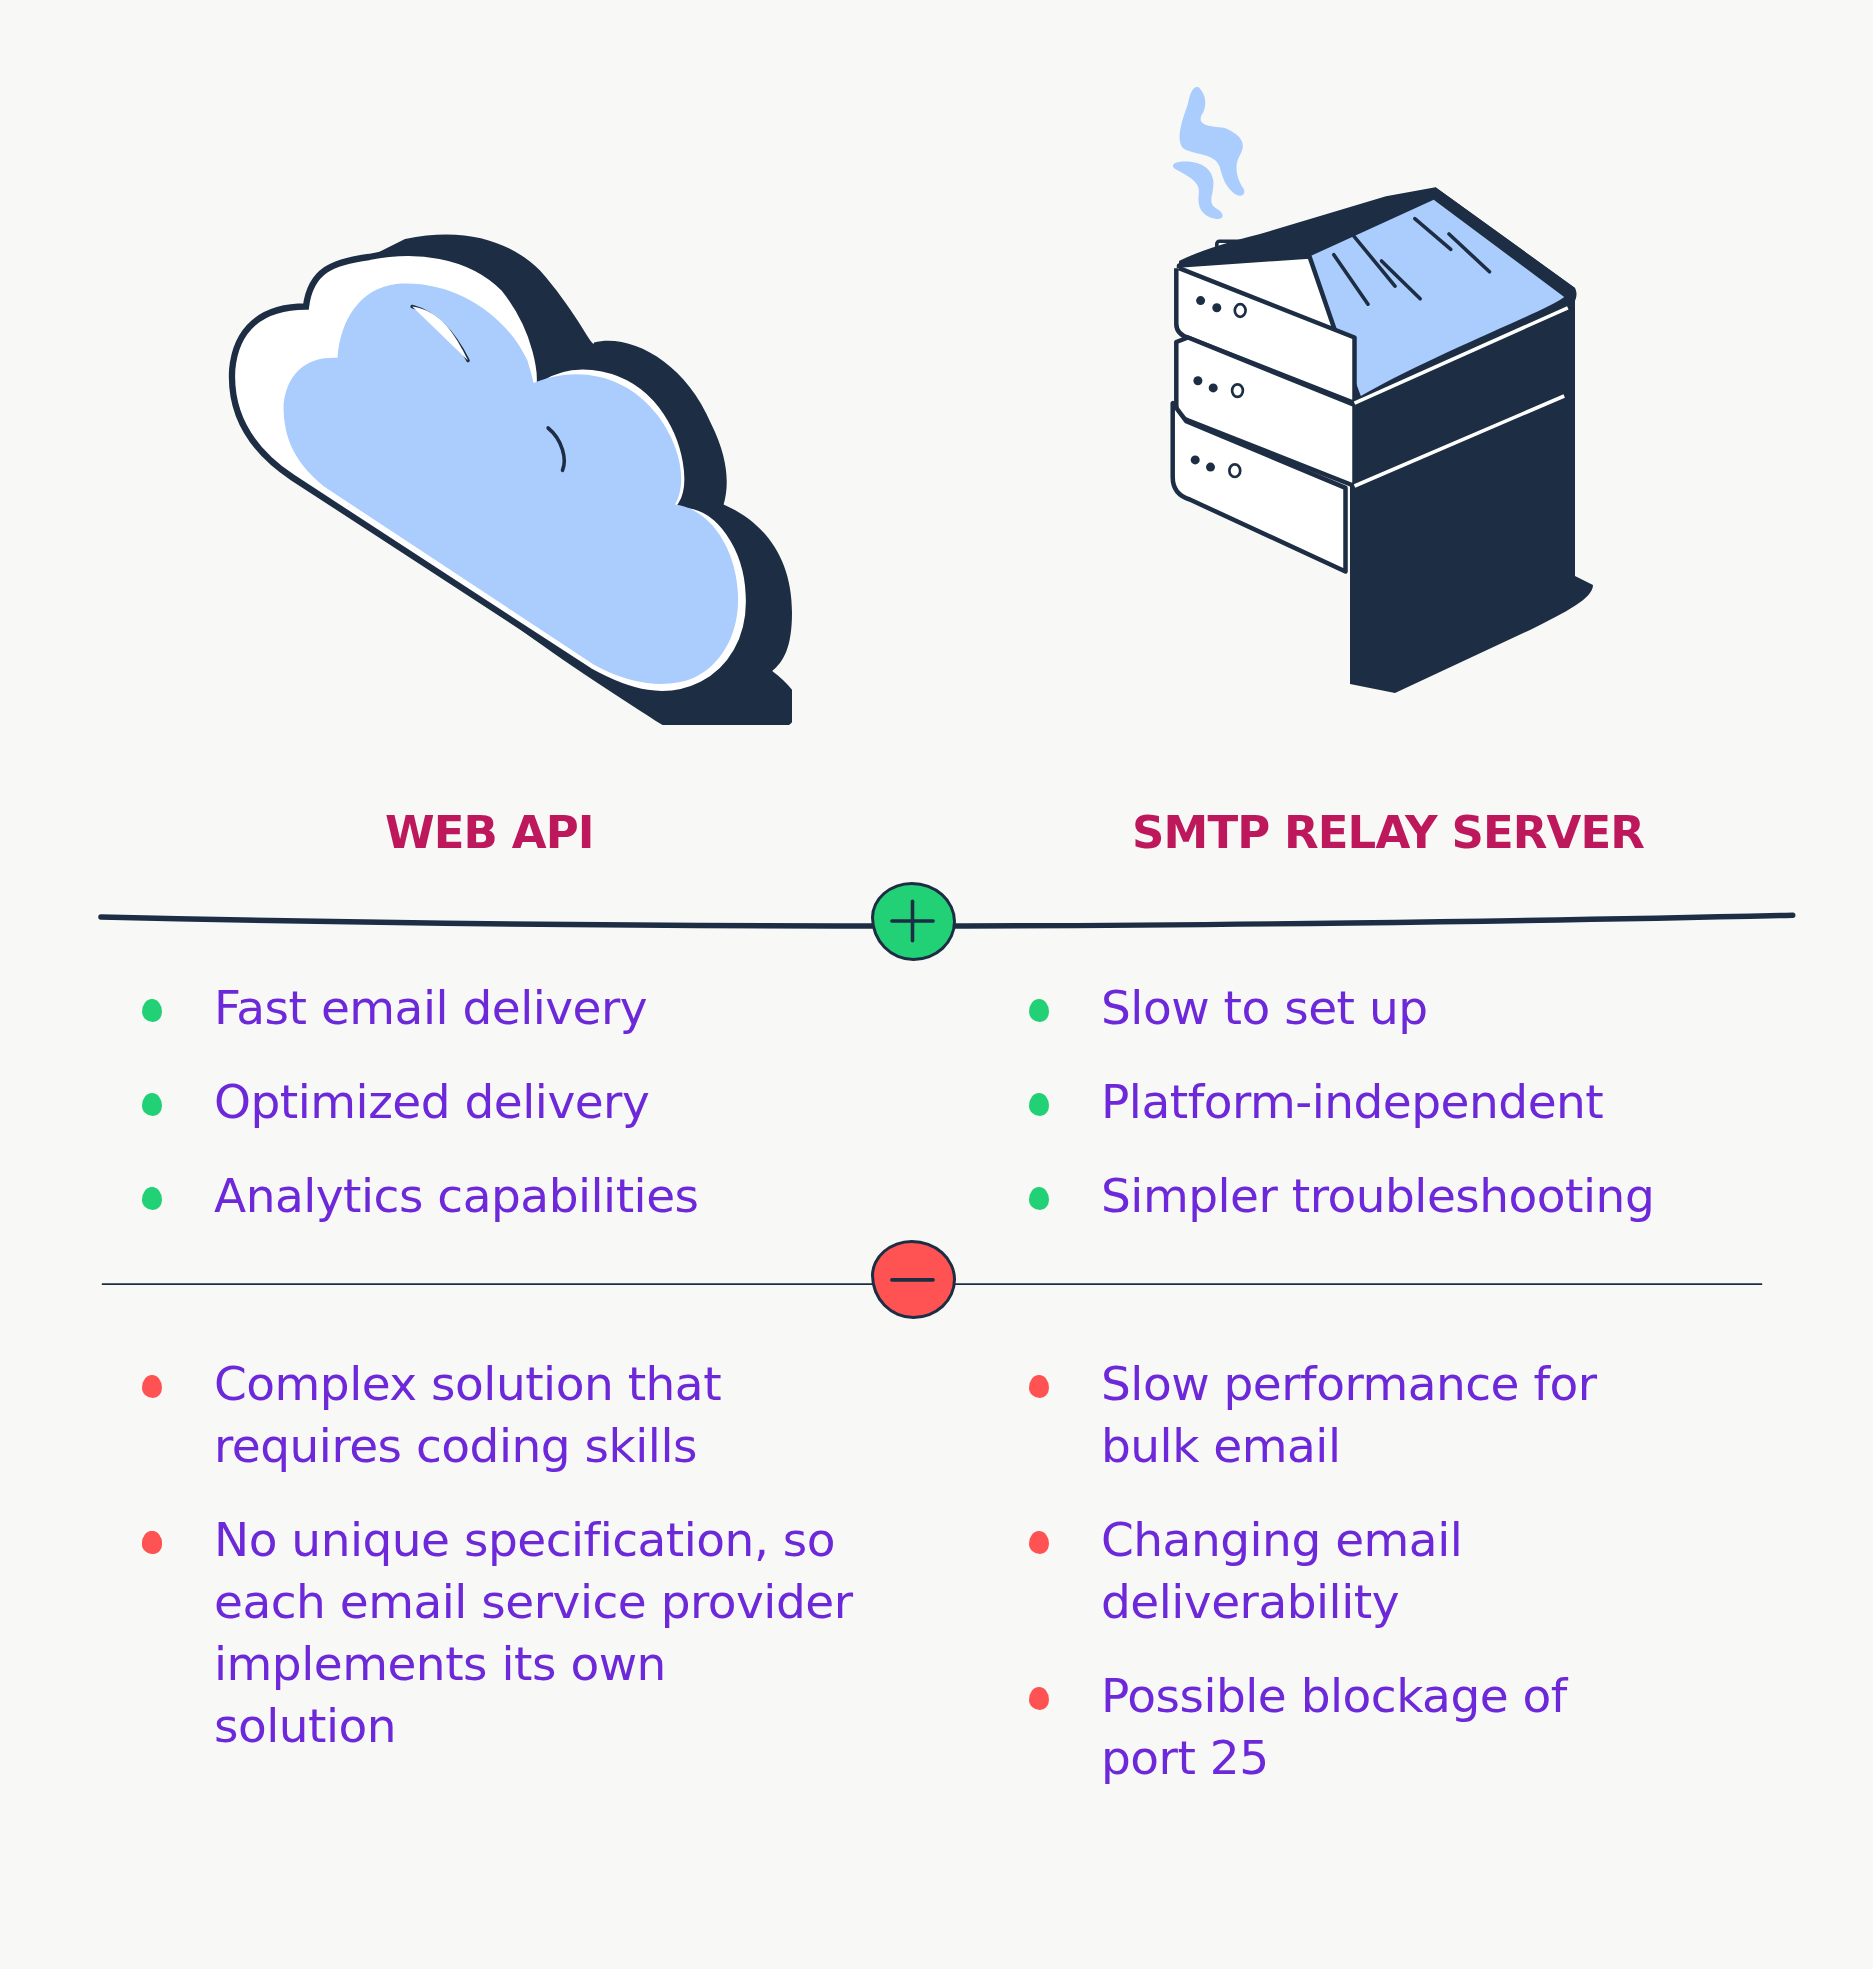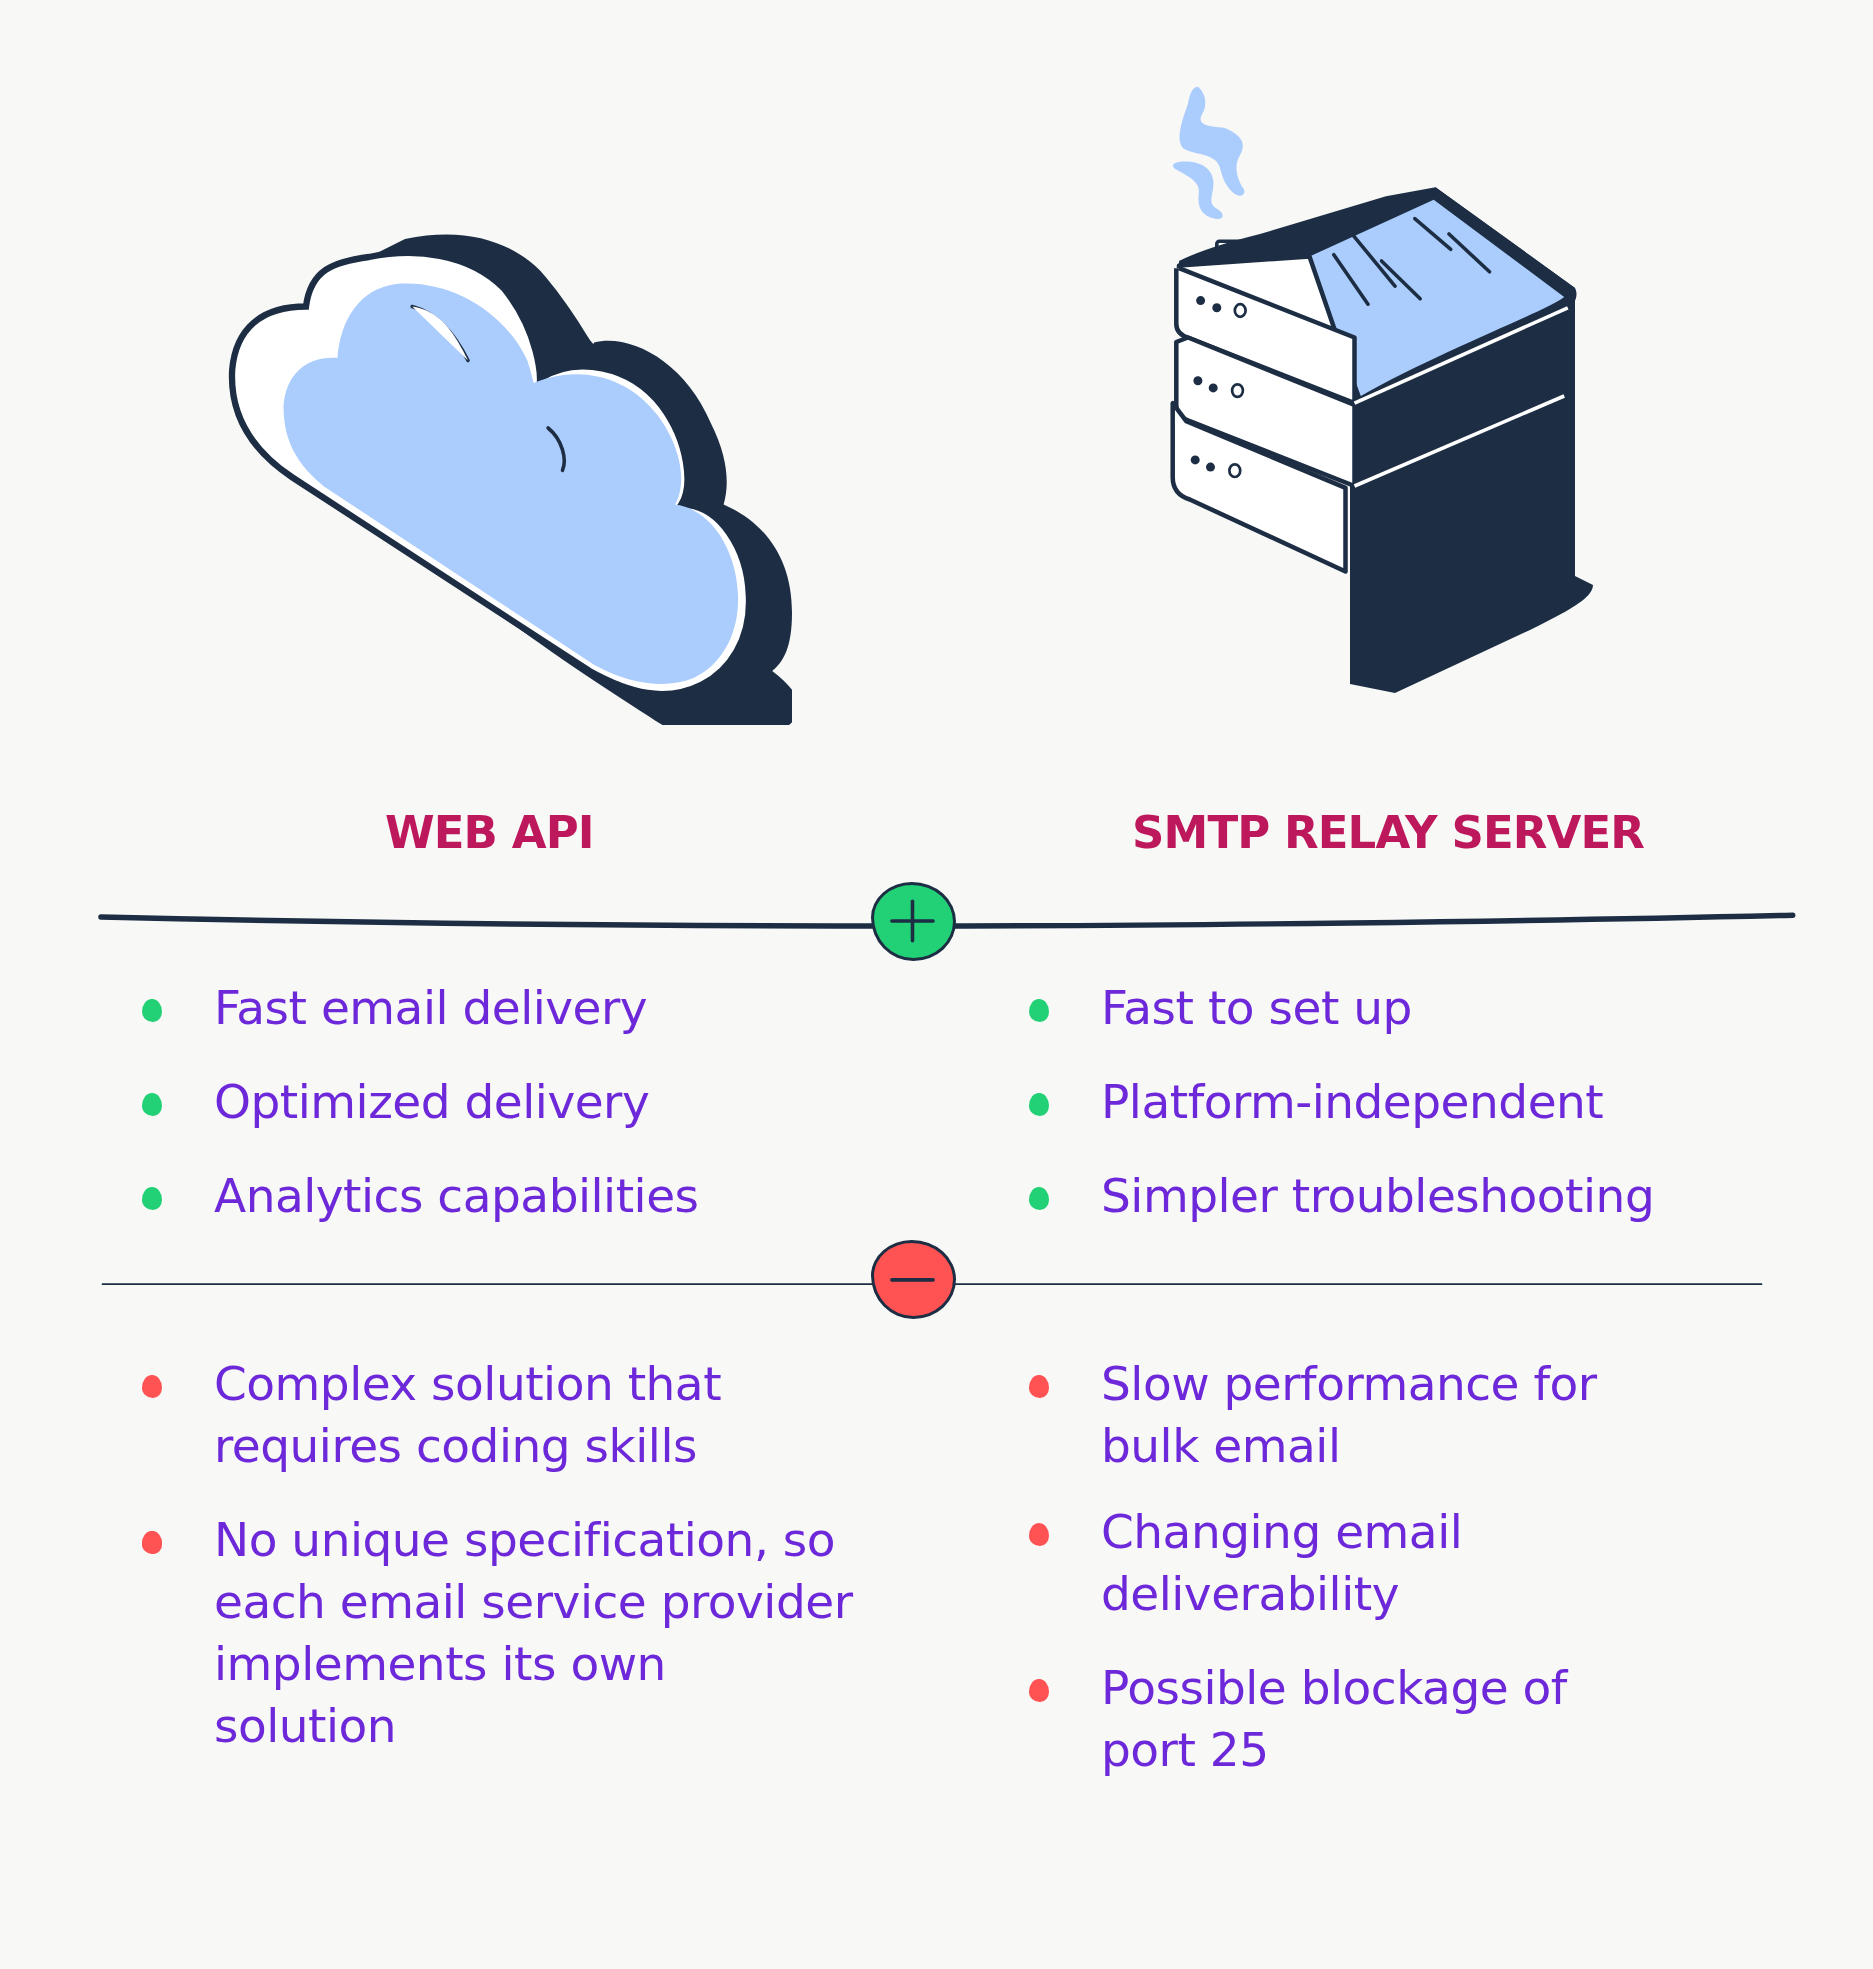--- a/index.html
+++ b/index.html
@@ -162,21 +162,21 @@
   </li>
   <li class="item">
     <span class="bullet pro"></span>
     <span>Analytics capabilities</span>
   </li>
 </ul>
 
 <ul class="list" style="left:1029px; top:977px; width:810px;">
   <li class="item" style="margin-bottom:32px;">
     <span class="bullet pro"></span>
-    <span>Fast to set up</span>
+    <span>Slow to set up</span>
   </li>
   <li class="item" style="margin-bottom:32px;">
     <span class="bullet pro"></span>
     <span>Platform-independent</span>
   </li>
   <li class="item">
     <span class="bullet pro"></span>
     <span>Simpler troubleshooting</span>
   </li>
 </ul>
@@ -189,21 +189,21 @@
   <li class="item" style="margin-bottom:32px;">
     <span class="bullet con"></span>
   </li>
   <li class="item">
     <span class="bullet con"></span>
     <span>No unique specification, so each email service provider implements its own solution</span>
   </li>
 </ul>
 
 <ul class="list" style="left:1029px; top:1353px; width:630px;">
-  <li class="item" style="margin-bottom:24px;">
+  <li class="item" style="margin-bottom:32px;">
     <span class="bullet con"></span>
     <span>Slow performance for bulk email</span>
   </li>
   <li class="item" style="margin-bottom:32px;">
     <span class="bullet con"></span>
     <span>Changing email deliverability</span>
   </li>
   <li class="item">
     <span class="bullet con"></span>
     <span>Possible blockage of port 25</span>

